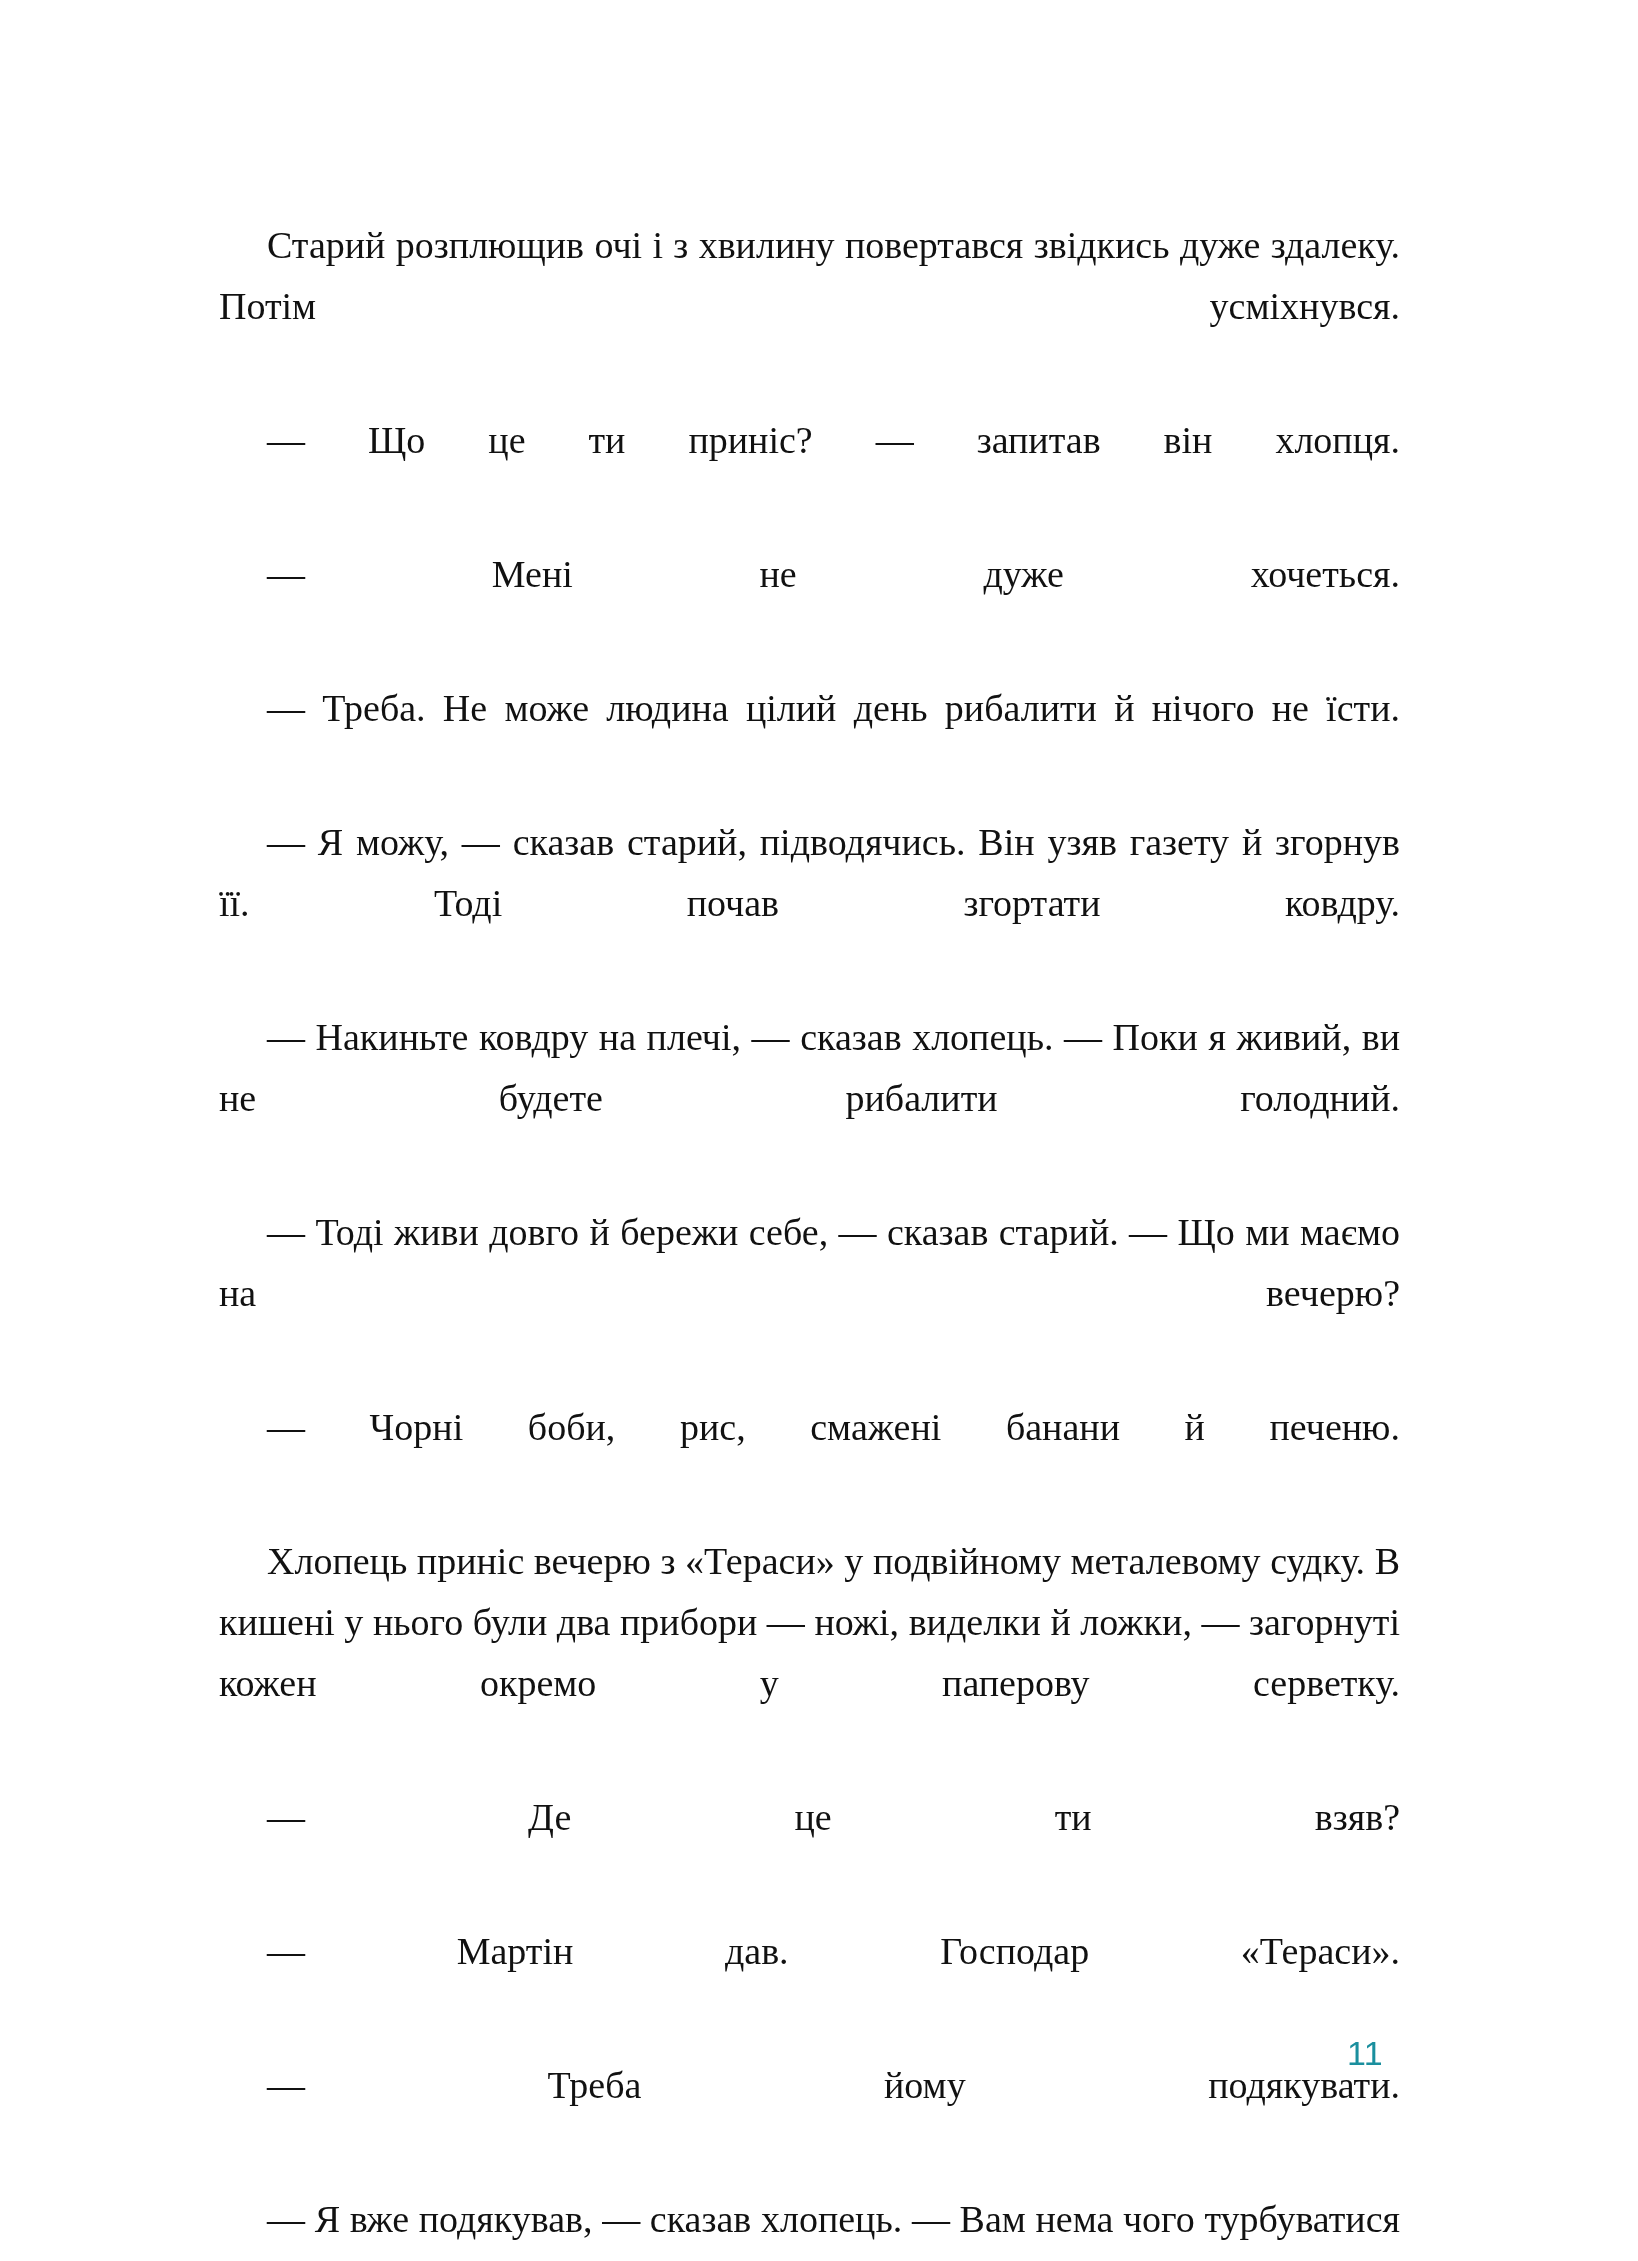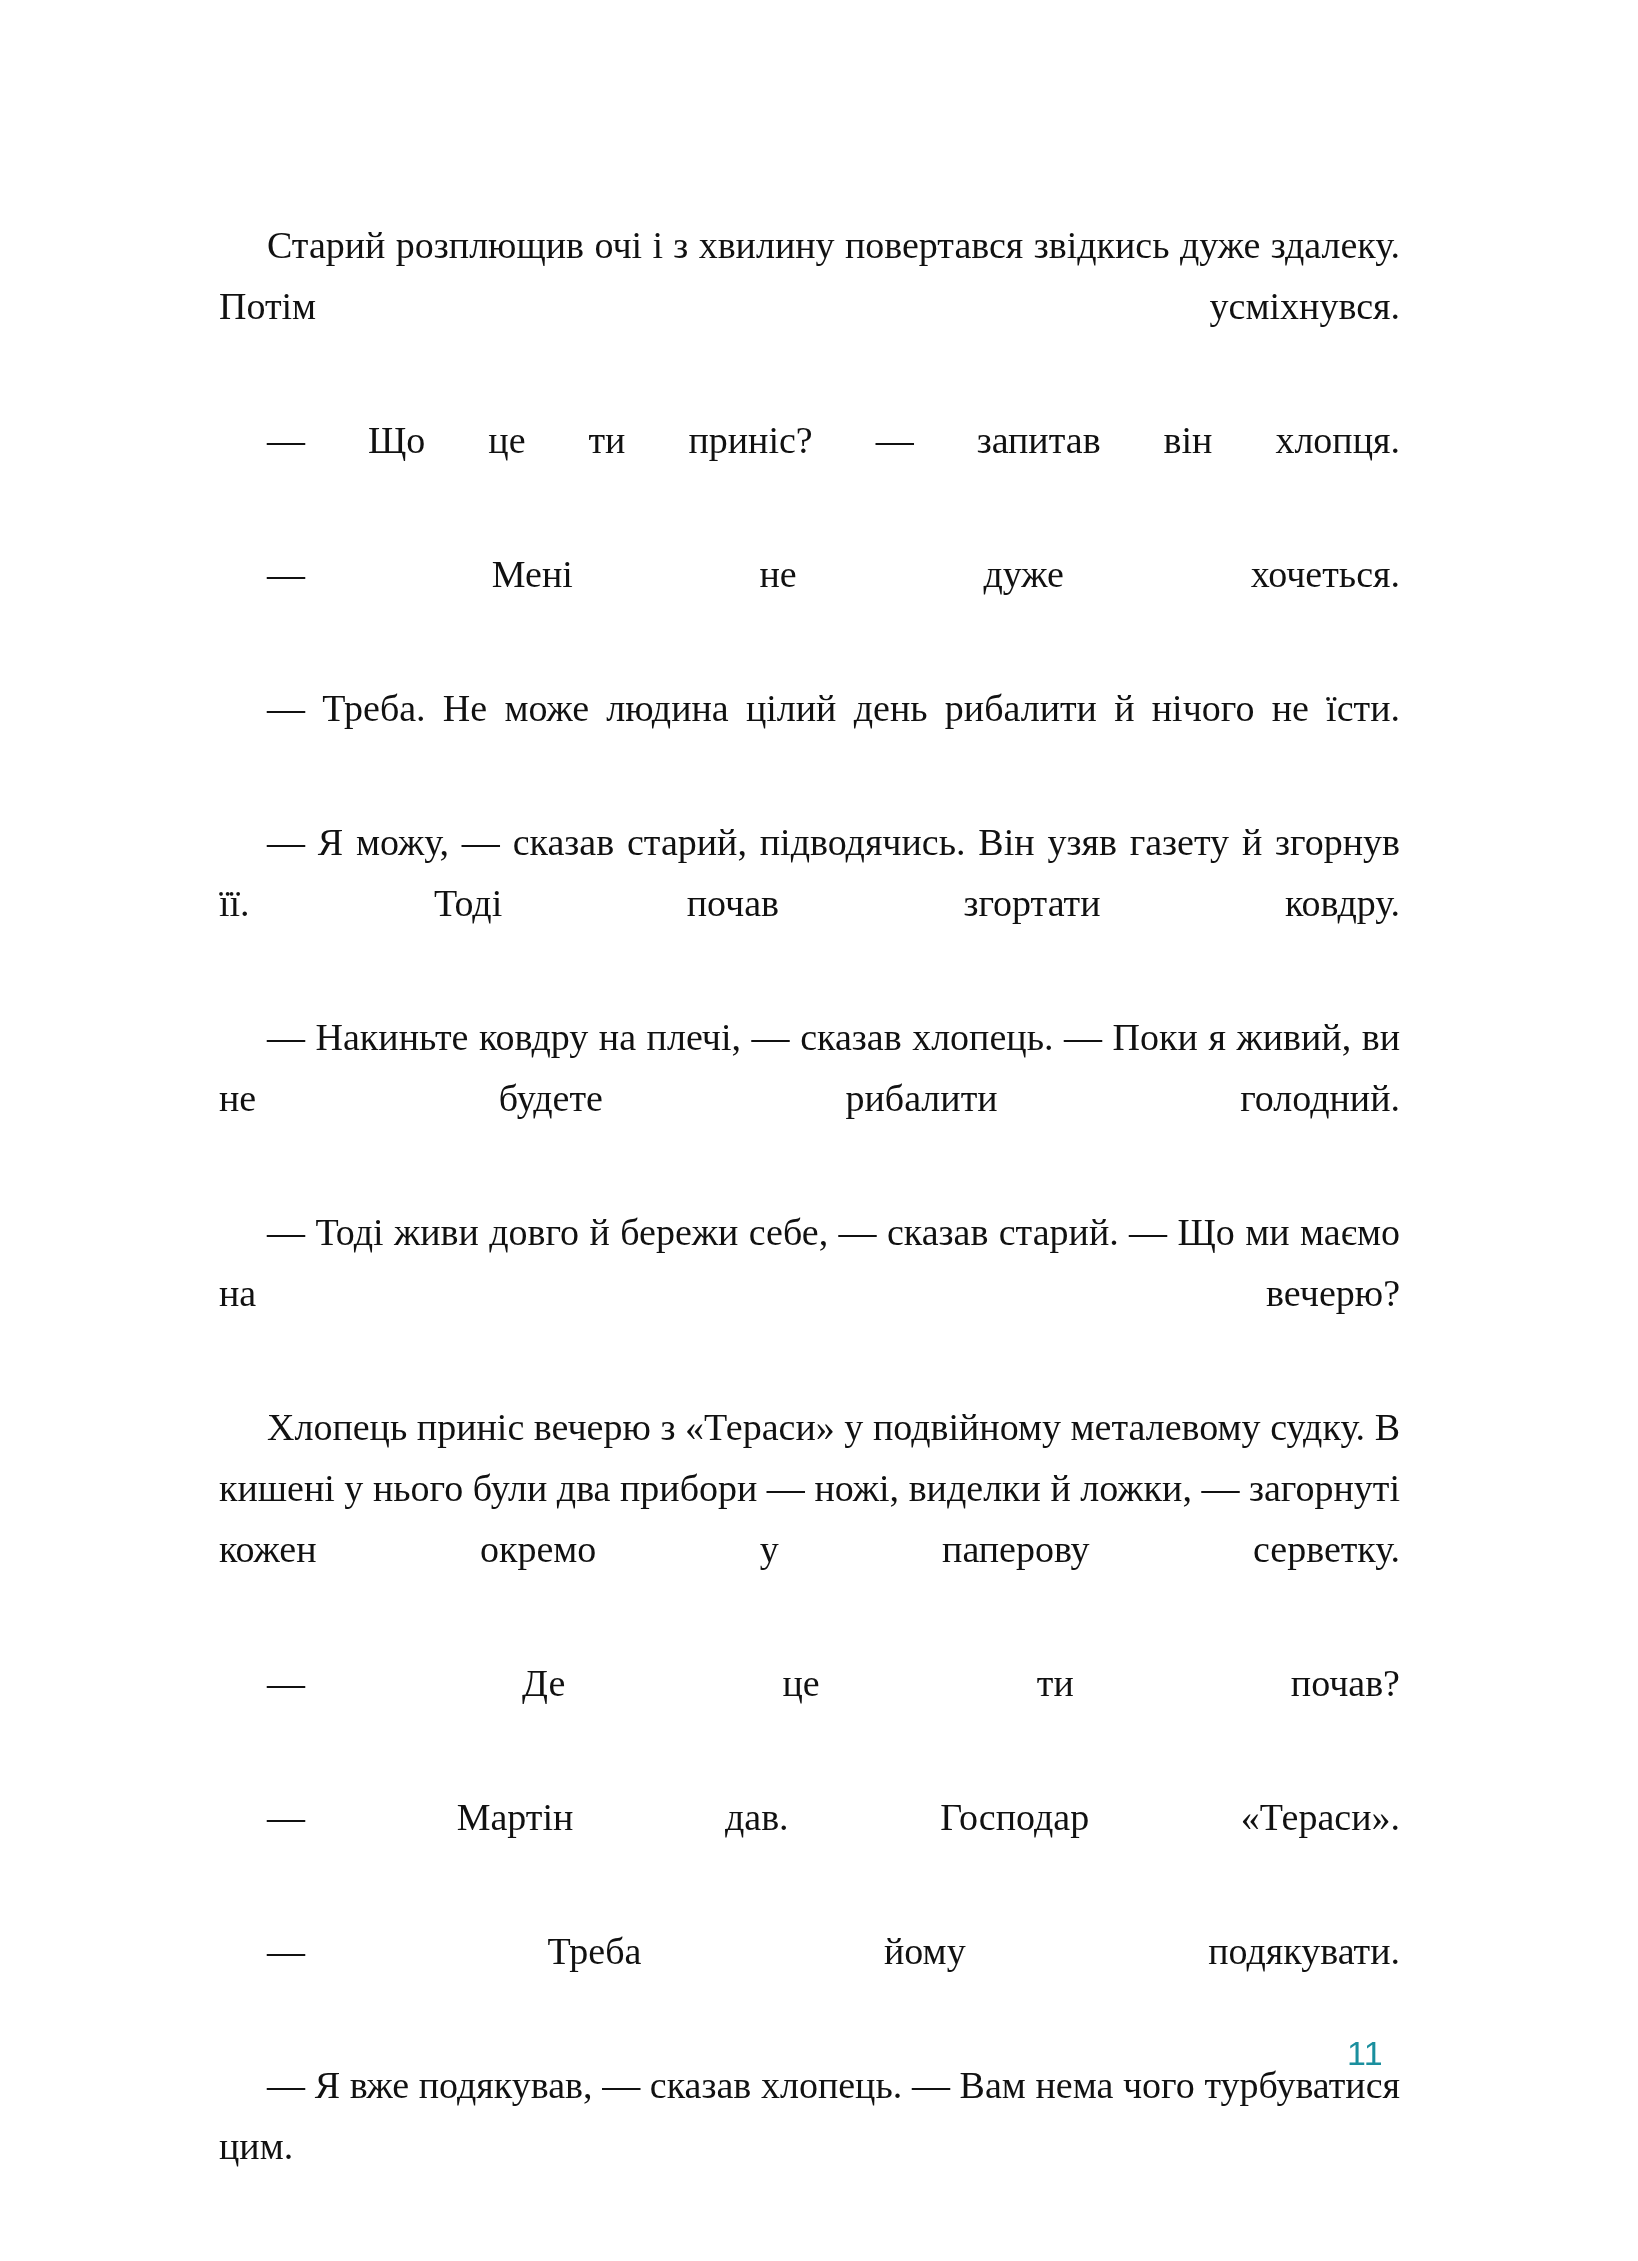--- a/index.html
+++ b/index.html
@@ -61,22 +61,23 @@
 <div class="page">
 
   <div class="textblock">
     <p>Старий розплющив очі і з хвилину повертався звідкись дуже здалеку. Потім усміхнувся.</p>
     <p>— Що це ти приніс? — запитав він хлопця.</p>
     <p>— Мені не дуже хочеться.</p>
     <p>— Треба. Не може людина цілий день рибалити й нічого не їсти.</p>
     <p>— Я можу, — сказав старий, підводячись. Він узяв газету й згорнув її. Тоді почав згортати ковдру.</p>
     <p>— Накиньте ковдру на плечі, — сказав хлопець. — Поки я живий, ви не будете рибалити голодний.</p>
     <p>— Тоді живи довго й бережи себе, — сказав старий. — Що ми маємо на вечерю?</p>
+    <p>— Чорні боби, рис, смажені банани й печеню.</p>
     <p>Хлопець приніс вечерю з «Тераси» у подвійному металевому судку. В кишені у нього були два прибори — ножі, виделки й ложки, — загорнуті кожен окремо у паперову серветку.</p>
-    <p>— Де це ти почав?</p>
+    <p>— Де це ти взяв?</p>
     <p>— Мартін дав. Господар «Тераси».</p>
     <p>— Треба йому подякувати.</p>
     <p>— Я вже подякував, — сказав хлопець. — Вам нема чого турбуватися цим.</p>
 
   </div>
 
   <div class="page-number">11</div>
 
 </div>
 

